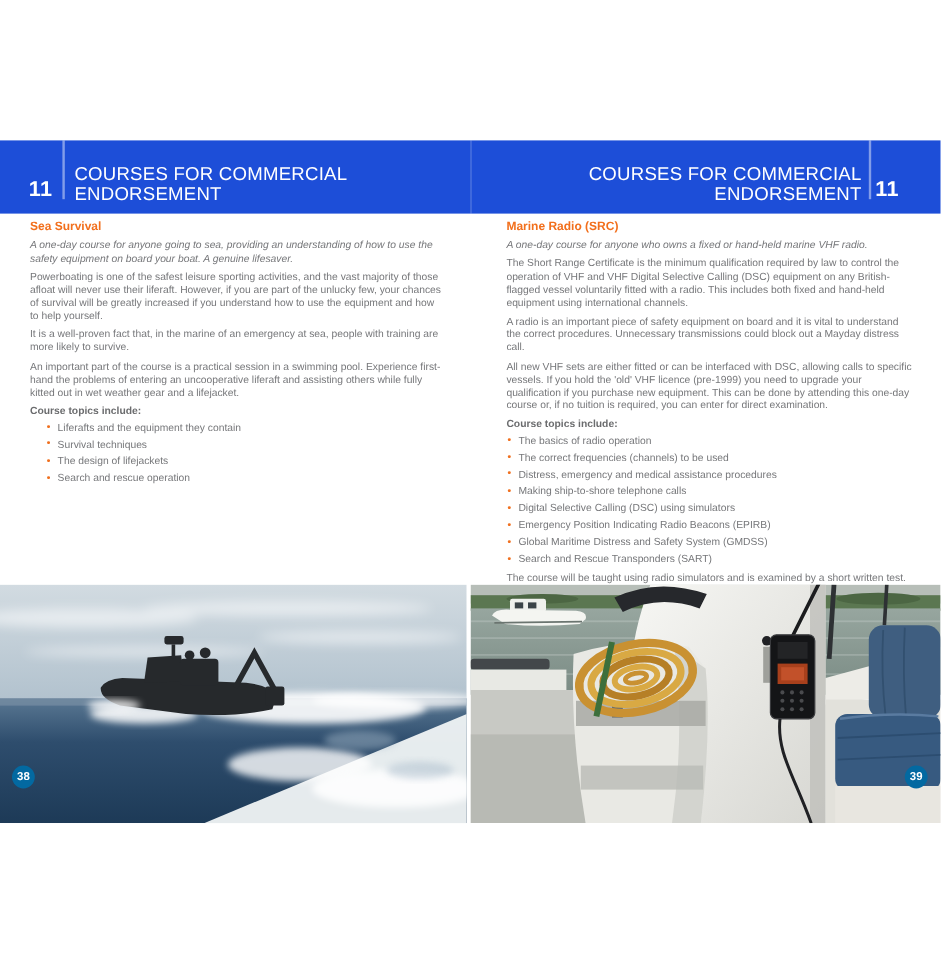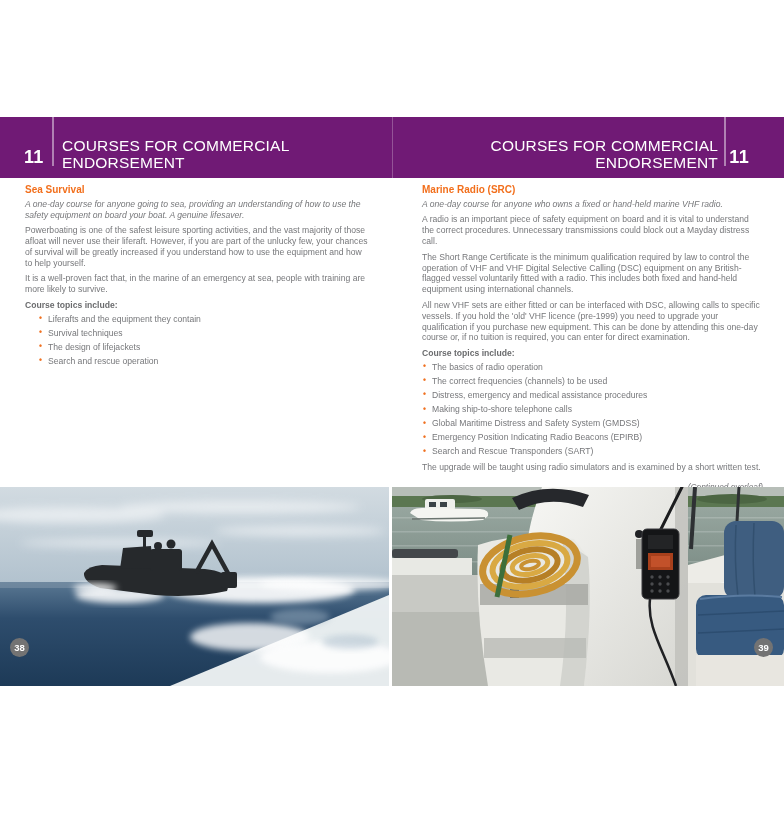--- a/index.html
+++ b/index.html
@@ -1,20 +1,20 @@
 <!DOCTYPE html>
 <html><head>
 <meta charset="utf-8">
 <style>
   html,body { margin:0; padding:0; background:#ffffff; }
   body { width:784px; height:814px; font-family:"Liberation Sans", sans-serif; }
   .spread { position:relative; width:784px; height:814px; background:#fff; overflow:hidden; }
 
   
-  .band { position:absolute; left:0; top:117px; width:784px; height:61px; background:#701a75; color:#fff; }
+  .band { position:absolute; left:0; top:117px; width:784px; height:61px; background:#1d4ed8; color:#fff; }
   .band .gutter { position:absolute; left:392px; top:0; width:1px; height:61px; background:rgba(255,255,255,0.25); }
   .hdr { position:absolute; top:0; height:61px; width:392px; }
   .hdr-left { left:0; }
   .hdr-right { left:392px; }
   .hdr .num { position:absolute; bottom:10px; font-size:18px; font-weight:bold; letter-spacing:0.3px; }
   .hdr-left .num { left:24px; }
   .hdr-right .num { right:35px; }
   .hdr .divider { position:absolute; top:0; width:2px; height:49px; background:rgba(255,255,255,0.45); }
   .hdr-left .divider { left:52px; }
   .hdr-right .divider { right:58px; }
@@ -38,21 +38,21 @@
   .outro { margin-top:5px !important; }
   .continued { font-style:italic; text-align:right; margin-top:9px !important; font-size:8.3px; }
 
   
   .photo { position:absolute; top:487px; overflow:hidden; }
   .photo-left { left:0; width:389px; height:199px; }
   .photo-right { left:392px; width:392px; height:199px; }
   .photo svg { display:block; }
 
   
-  .badge { position:absolute; width:19px; height:19px; border-radius:50%; background:#737373;
+  .badge { position:absolute; width:19px; height:19px; border-radius:50%; background:#0369a1;
            color:#fff; font-size:9.5px; font-weight:bold; display:flex; align-items:center;
            justify-content:center; }
   .badge-38 { left:10px; top:638px; }
   .badge-39 { left:754px; top:638px; }
 </style>
 </head>
 <body>
 
 <div class="spread">
 
@@ -76,46 +76,48 @@
       <div class="divider"></div>
       <div class="num">11</div>
     </div>
   </div>
 
   <div class="col col-left">
     <h3 class="section-heading">Sea Survival</h3>
     <p class="intro">A one-day course for anyone going to sea, providing an understanding of how to use the safety equipment on board your boat. A genuine lifesaver.</p>
     <p>Powerboating is one of the safest leisure sporting activities, and the vast majority of those afloat will never use their liferaft. However, if you are part of the unlucky few, your chances of survival will be greatly increased if you understand how to use the equipment and how to help yourself.</p>
     <p>It is a well-proven fact that, in the marine of an emergency at sea, people with training are more likely to survive.</p>
+    <p>An important part of the course is a practical session in a swimming pool. Experience first-hand the problems of entering an uncooperative liferaft and assisting others while fully kitted out in wet weather gear and a lifejacket.</p>
     <p class="topics-label">Course topics include:</p>
     <ul class="topics topics-indented">
       <li>Liferafts and the equipment they contain</li>
       <li>Survival techniques</li>
       <li>The design of lifejackets</li>
       <li>Search and rescue operation</li>
     </ul>
   </div>
 
   <div class="col col-right">
     <h3 class="section-heading">Marine Radio (SRC)</h3>
     <p class="intro">A one-day course for anyone who owns a fixed or hand-held marine VHF radio.</p>
+    <p>The Short Range Certificate is the minimum qualification required by law to control the operation of VHF and VHF Digital Selective Calling (DSC) equipment on any British-flagged vessel voluntarily fitted with a radio. This includes both fixed and hand-held equipment using international channels.</p>
     <p>A radio is an important piece of safety equipment on board and it is vital to understand the correct procedures. Unnecessary transmissions could block out a Mayday distress call.</p>
-    <p>The Short Range Certificate is the minimum qualification required by law to control the operation of VHF and VHF Digital Selective Calling (DSC) equipment on any British-flagged vessel voluntarily fitted with a radio. This includes both fixed and hand-held equipment using international channels.</p>
     <p>All new VHF sets are either fitted or can be interfaced with DSC, allowing calls to specific vessels. If you hold the 'old' VHF licence (pre-1999) you need to upgrade your qualification if you purchase new equipment. This can be done by attending this one-day course or, if no tuition is required, you can enter for direct examination.</p>
     <p class="topics-label">Course topics include:</p>
     <ul class="topics topics-flush">
       <li>The basics of radio operation</li>
       <li>The correct frequencies (channels) to be used</li>
       <li>Distress, emergency and medical assistance procedures</li>
       <li>Making ship-to-shore telephone calls</li>
+      <li>Digital Selective Calling (DSC) using simulators</li>
+      <li>Emergency Position Indicating Radio Beacons (EPIRB)</li>
       <li>Global Maritime Distress and Safety System (GMDSS)</li>
-      <li>Emergency Position Indicating Radio Beacons (EPIRB)</li>
       <li>Search and Rescue Transponders (SART)</li>
     </ul>
-    <p class="outro">The upgrade will be taught using radio simulators and is examined by a short written test.</p>
+    <p class="outro">The course will be taught using radio simulators and is examined by a short written test.</p>
     <p class="continued">(Continued overleaf)</p>
   </div>
 
   <div class="photo photo-left">
     <svg width="389" height="199" viewBox="0 0 389 199">
       <defs>
         <linearGradient id="skyG" x1="0" y1="0" x2="0" y2="1">
           <stop offset="0" stop-color="#d2dbe1"></stop>
             <stop offset="1" stop-color="#b2c2ce"></stop>
         </linearGradient>

